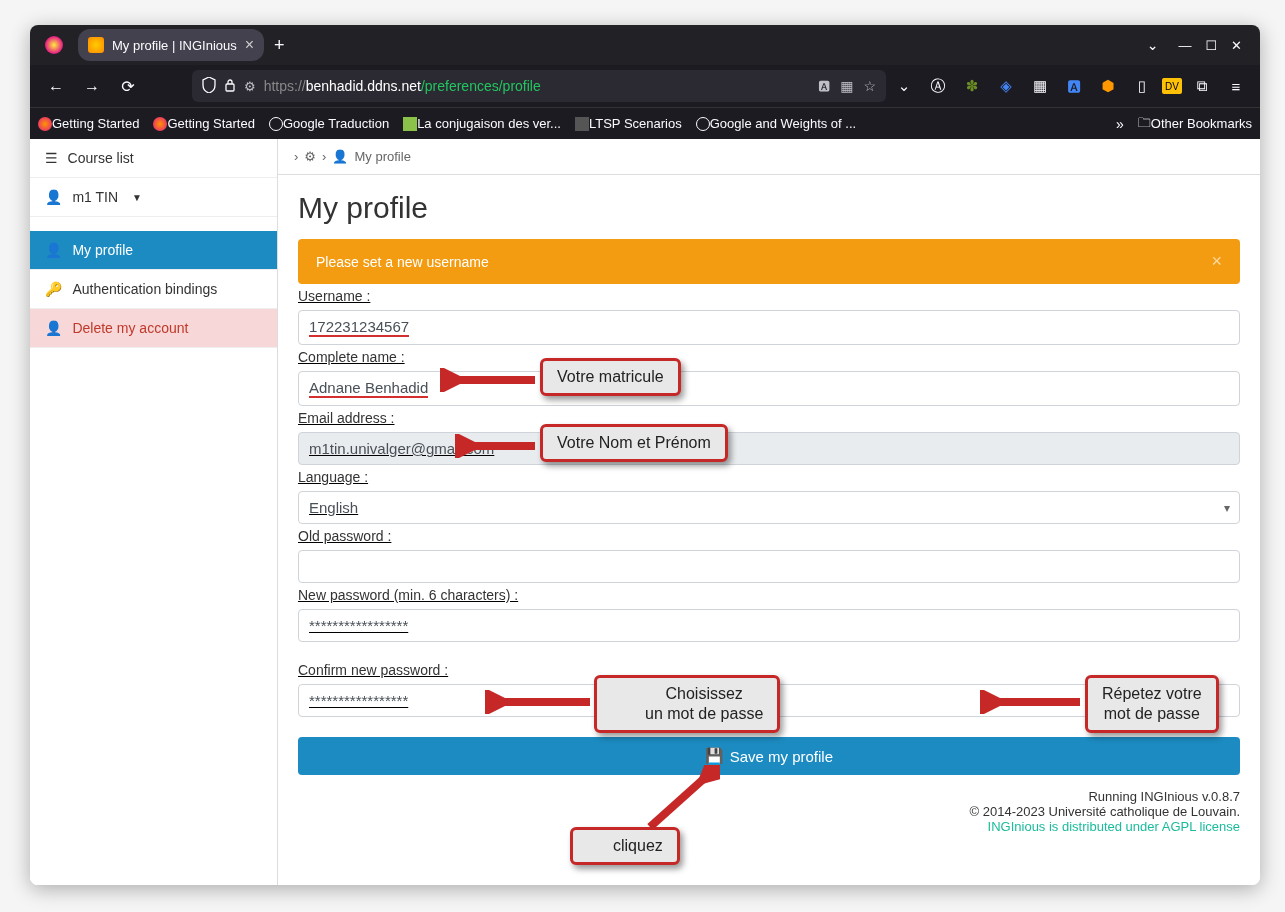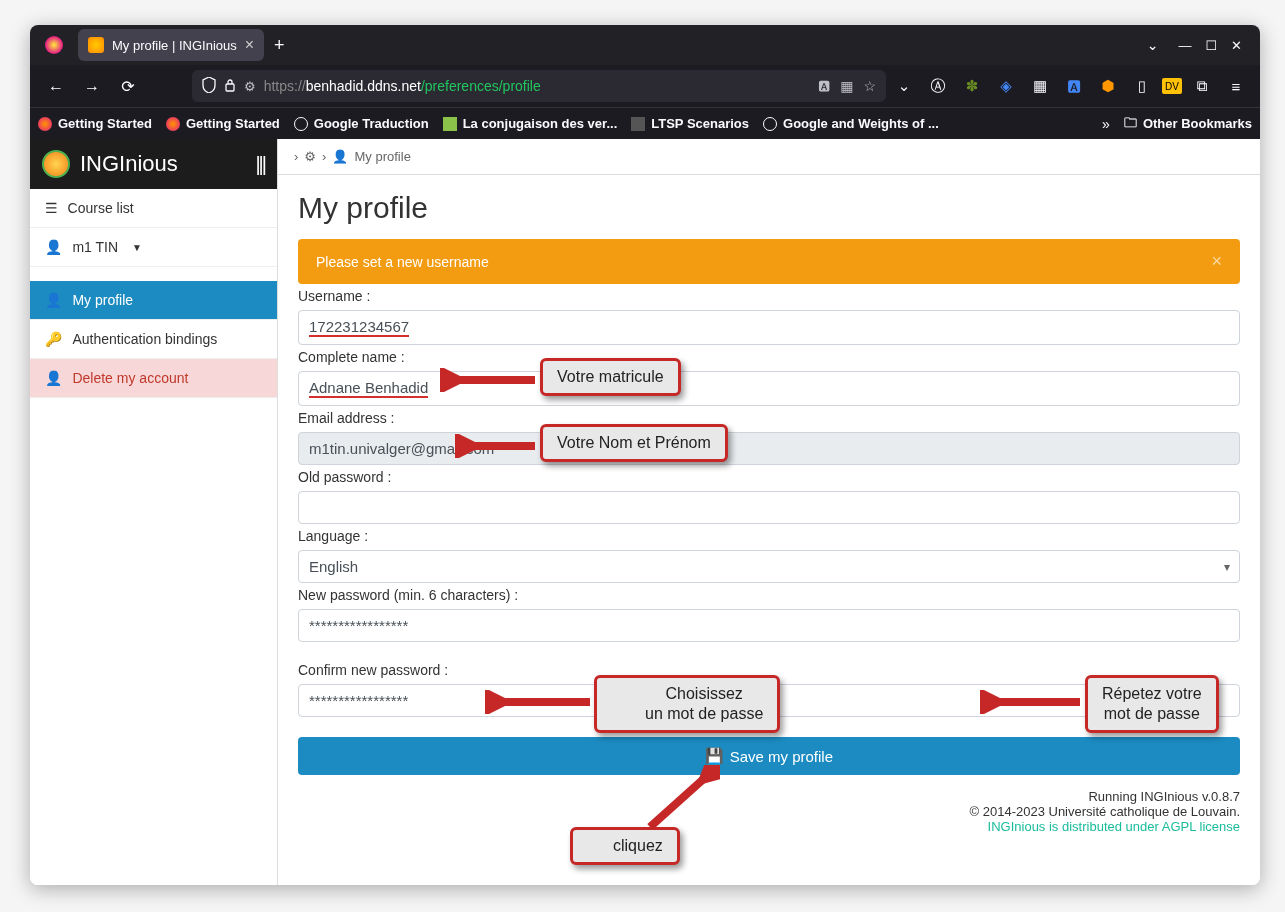--- a/index.html
+++ b/index.html
@@ -33,21 +33,21 @@
 }
 .ff-btn {
   width: 32px; height: 32px;
   display: flex; align-items: center; justify-content: center;
   color: #fbfbfe;
 }
 .tab {
   display: flex;
   align-items: center;
   background: #42414d;
-  border-radius: 6px;
+  border-radius: 12px;
   padding: 0 10px;
   height: 32px;
   margin-left: 8px;
   gap: 8px;
   color: #fbfbfe;
   font-size: 13px;
 }
 .tab-favicon { width: 16px; height: 16px; background: radial-gradient(circle,#fc0,#f80); border-radius: 3px; }
 .tab-close { font-size: 16px; color: #ccc; }
 .newtab { color: #fbfbfe; font-size: 18px; padding: 0 10px; }
@@ -85,21 +85,21 @@
   height: 32px;
   background: #1c1b22;
   display: flex;
   align-items: center;
   padding: 0 8px;
   gap: 14px;
   color: #fbfbfe;
   font-size: 13px;
   border-top: 1px solid #333;
 }
-.bookbar .bm { display:flex; align-items:center; gap:6px; white-space:nowrap;font-weight:bold;}
+.bookbar .bm { display:flex; align-items:center; white-space:nowrap;}
 .bm-ff { width:14px; height:14px; background:radial-gradient(circle,#ff9500,#e31587); border-radius:50%;}
 .bm-globe { width:14px; height:14px; border:1.5px solid #fbfbfe; border-radius:50%;}
 .bm-img { width:14px; height:14px; background:#555;}
 .bookbar-spacer { flex:1; }
 .bookbar .chev { font-size:14px;}
 
 .app {
   flex:1;
   display:flex;
   background:#fff;
@@ -156,21 +156,21 @@
 .alert {
   background:#f39c12;
   color:#fff;
   padding:12px 18px;
   border-radius:4px;
   font-size:14px;
   display:flex;
   align-items:center;
 }
 .alert-close { margin-left:auto; opacity:0.6; font-size:18px;}
-.form-group { margin-top:4px;}
+.form-group { margin-top:4px;text-decoration:underline;}
 .form-label { font-size:14px; color:#333; margin-bottom:6px; display:block;}
 .form-control {
   width:100%;
   border:1px solid #ced4da;
   border-radius:4px;
   padding:7px 10px;
   font-size:15px;
   color:#495057;
   background:#fff;
 }
@@ -322,25 +322,20 @@
     <div class="bookbar-spacer"></div>
     <span class="chev">»</span>
     <div class="bm">
       <span>🗀</span>
       <span>Other Bookmarks</span>
     </div>
   </div>
 
   <div class="app">
     <div class="sidebar">
-      <div class="brand">
-        <div class="brand-logo"></div>
-        <div class="brand-name">INGInious</div>
-        <div class="brand-toggle">|||</div>
-      </div>
       <div class="side-item">
         <span>☰</span>
         <span>Course list</span>
       </div>
       <div class="side-item">
         <span>👤</span>
         <span>m1 TIN</span>
         <span class="side-caret">▼</span>
       </div>
       <div style="height:14px;"></div>
@@ -382,30 +377,30 @@
           <label class="form-label">Complete name :</label>
           <div class="form-control" id="name-cell"><span class="underline-red">Adnane Benhadid </span></div>
         </div>
 
         <div class="form-group">
           <label class="form-label">Email address :</label>
           <div class="form-control disabled">m1tin.univalger@gmail.com</div>
         </div>
 
         <div class="form-group">
-          <label class="form-label">Old password :</label>
-          <input class="form-control" type="password" value="" style="">
-        </div>
-
-        <div class="form-group">
           <label class="form-label">Language :</label>
           <div class="select-wrap">
             <div class="form-control">English</div>
             <span class="select-caret">▾</span>
           </div>
+        </div>
+
+        <div class="form-group">
+          <label class="form-label">Old password :</label>
+          <input class="form-control" type="password" value="" style="">
         </div>
 
         <div class="form-row form-group">
           <div>
             <label class="form-label">New password (min. 6 characters) :</label>
             <div class="form-control">*****************</div>
           </div>
           <div>
             <label class="form-label">Confirm new password :</label>
             <div class="form-control">*****************</div>

